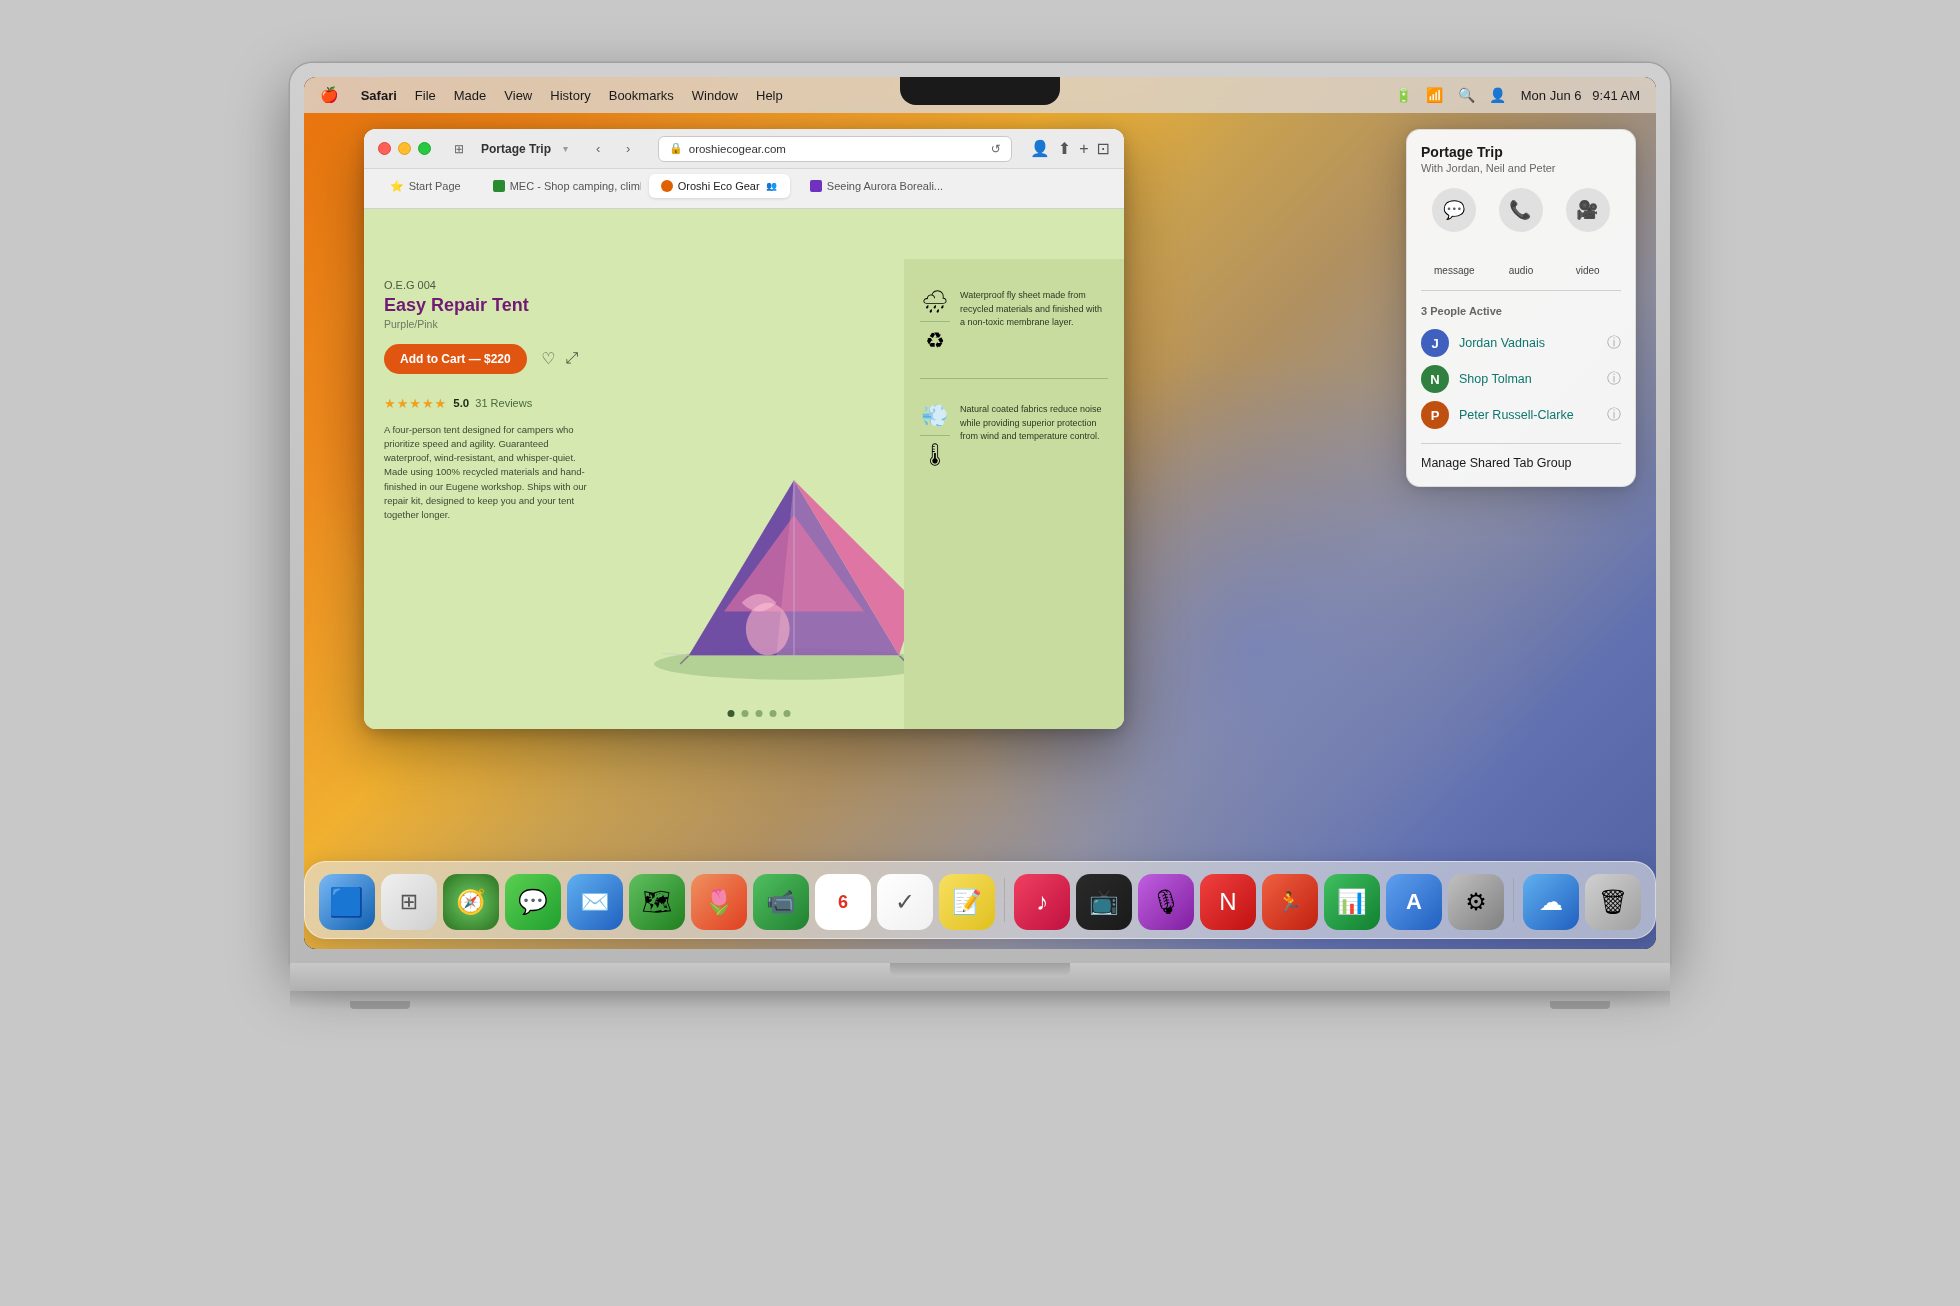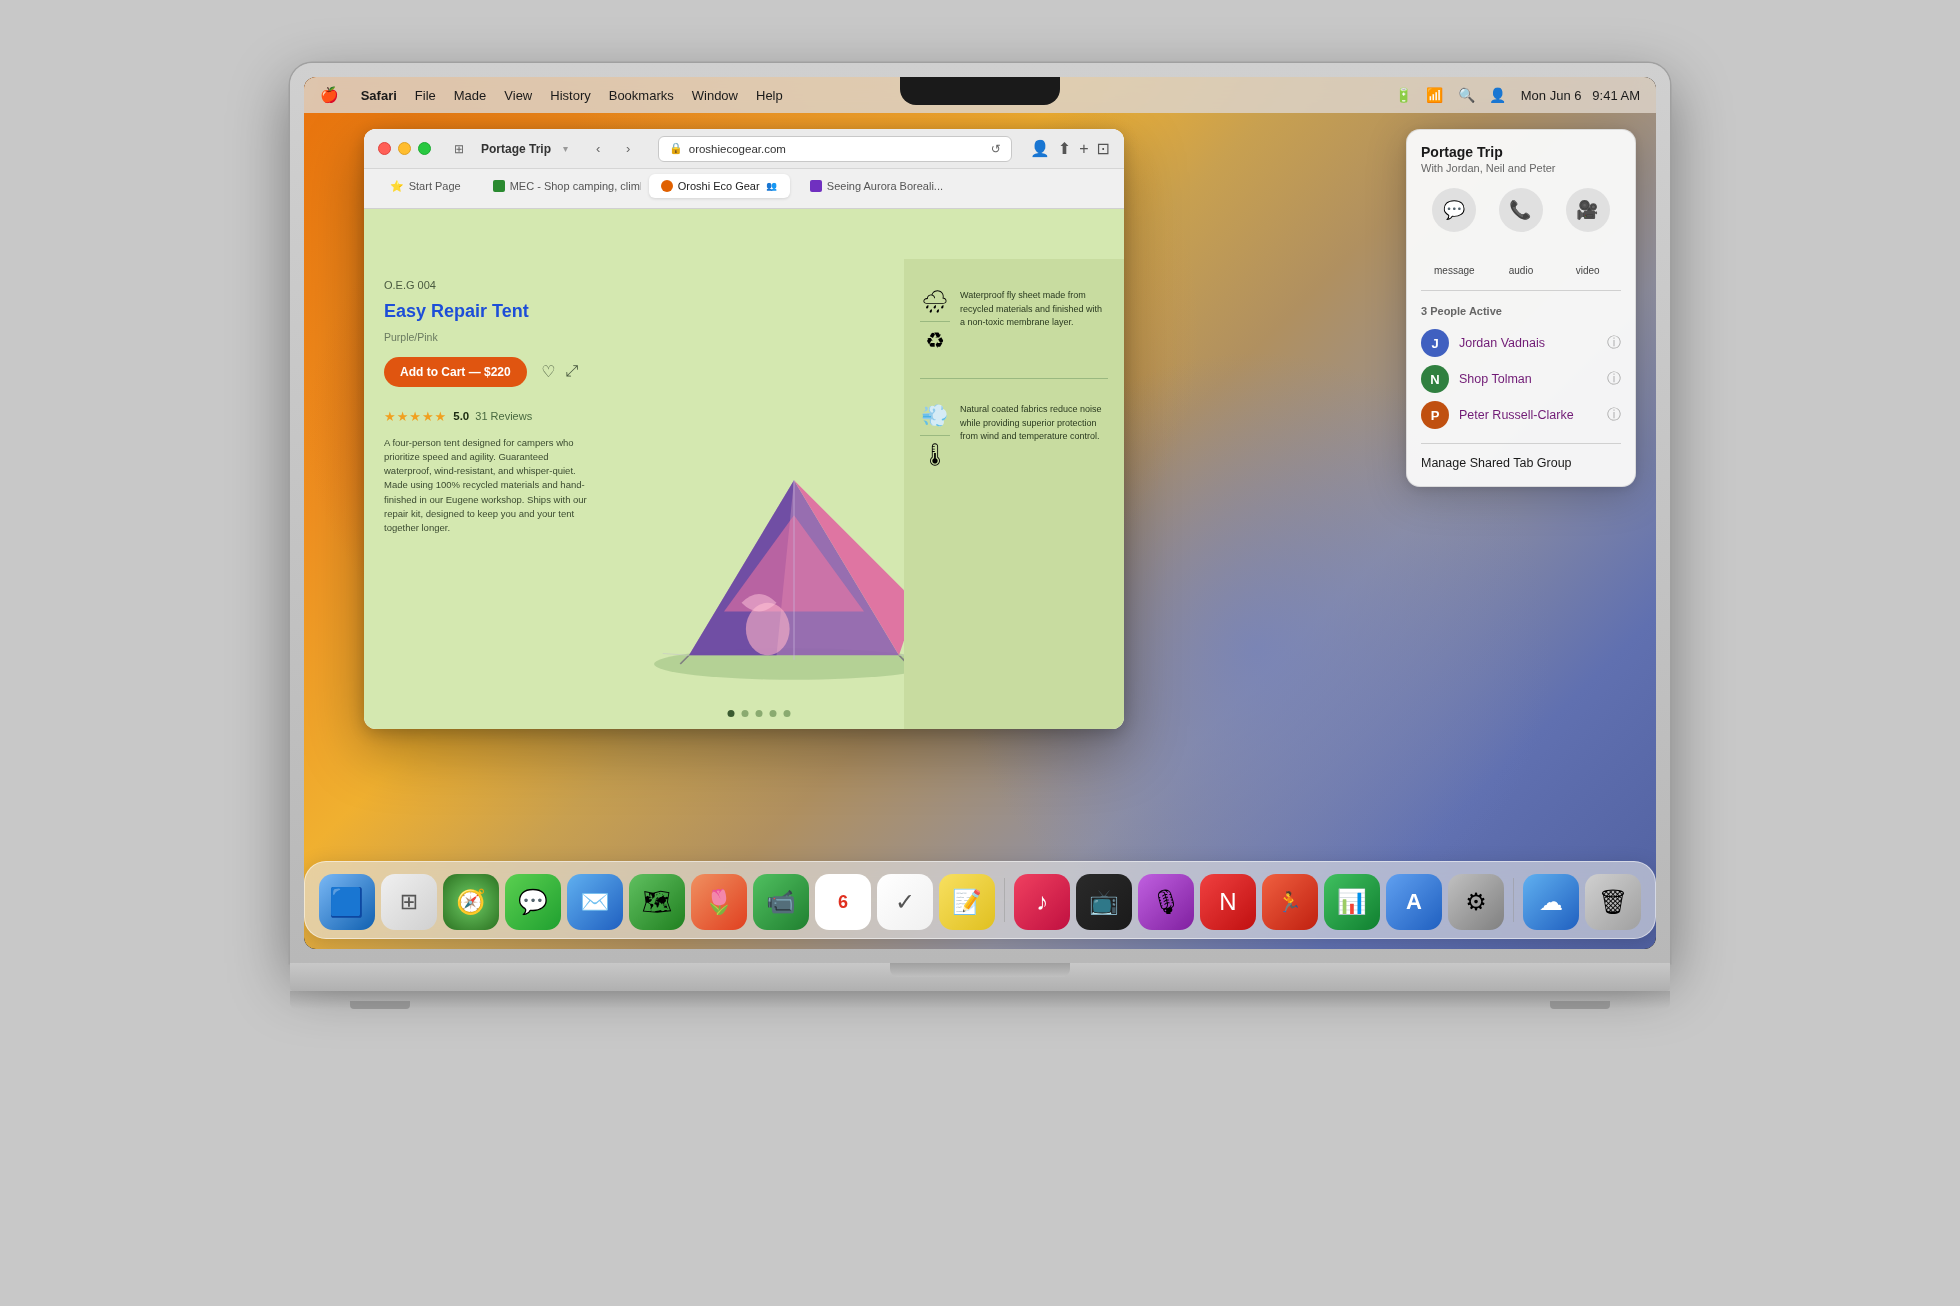--- a/index.html
+++ b/index.html
@@ -370,29 +370,29 @@
 
     .product-info {
       width: 250px;
       padding: 20px 20px;
       flex-shrink: 0;
     }
 
     .product-name-small {
       font-size: 11px;
       color: #4a5a40;
-      margin-bottom: 10px;
+      margin-bottom: 4px;
     }
 
     .product-name {
       font-size: 18px;
       font-weight: 700;
-      color: #1d4ed8;
+      color: #701a75;
       line-height: 1.2;
-      margin-bottom: 8px;
+      margin-bottom: 1px;
     }
 
     .product-color {
       font-size: 10.5px;
       color: #6a7a60;
       margin-bottom: 14px;
     }
 
     .add-to-cart-btn {
       background: #e05510;
@@ -600,21 +600,21 @@
       font-weight: 600;
       color: #fff;
     }
 
     .avatar-blue { background: #4060c0; }
     .avatar-green { background: #308040; }
     .avatar-orange { background: #c05010; }
 
     .person-name {
       font-size: 12.5px;
-      color: #701a75;
+      color: #0f766e;
       flex: 1;
     }
 
     .person-info-icon {
       font-size: 14px;
       color: #aaa;
       cursor: pointer;
     }
 
     .popover-divider {

